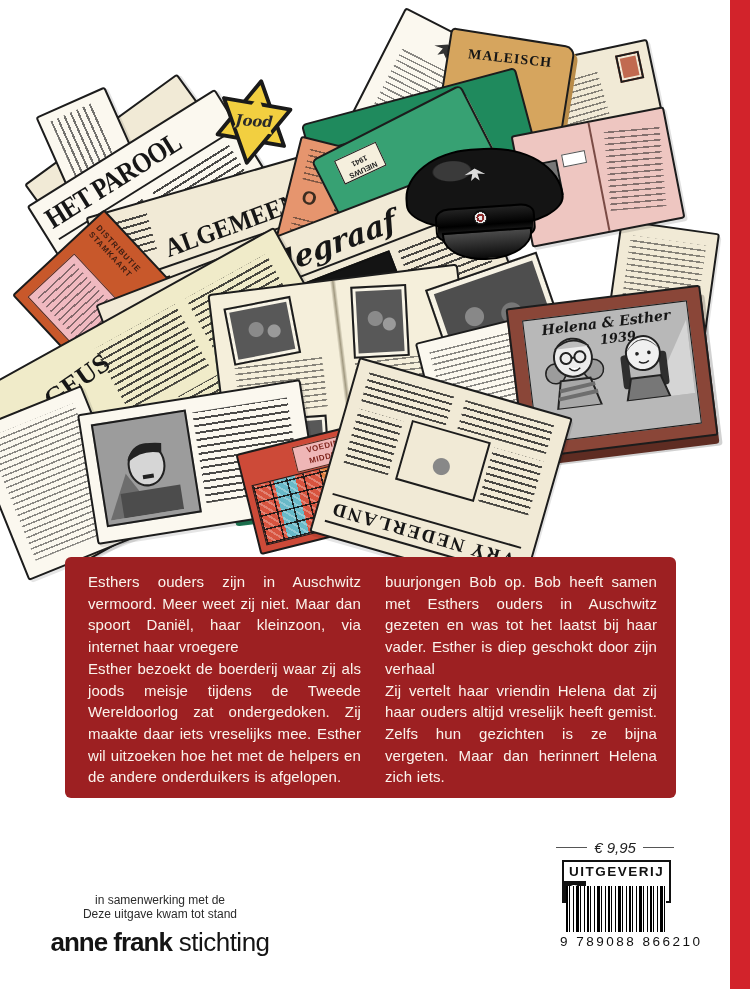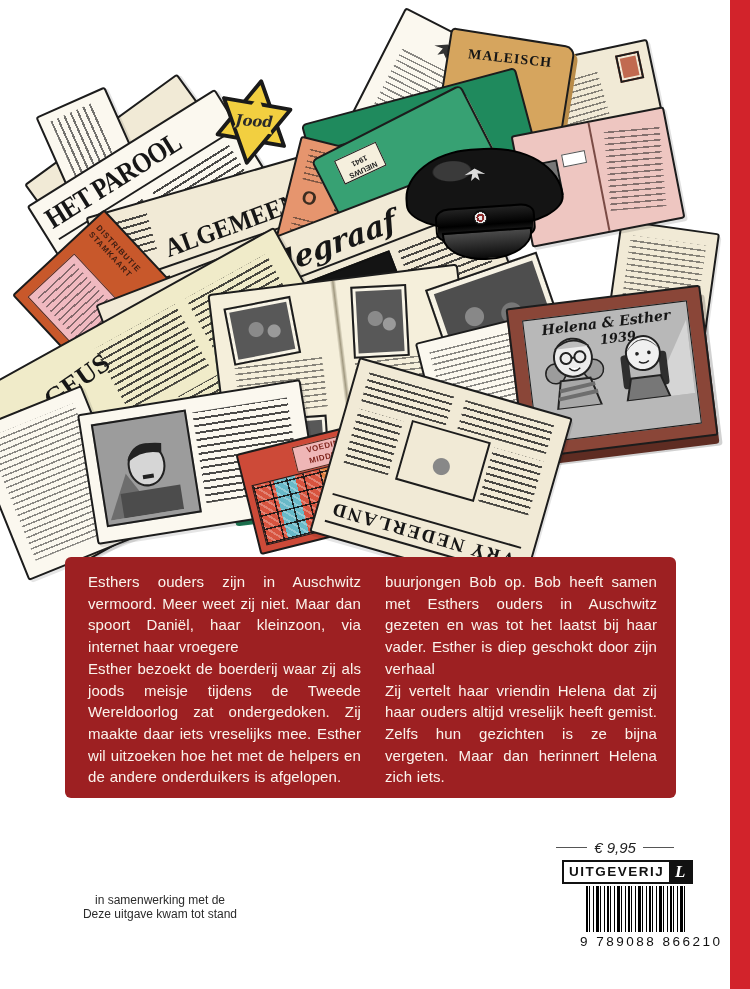--- a/index.html
+++ b/index.html
@@ -145,25 +145,25 @@
   .blurb p{margin:0;}
   .blurb p + p{}
   
   .credit{position:absolute;left:20px;top:893px;width:280px;text-align:center;color:#222;z-index:30;}
   .credit .cl{font-size:12px;line-height:14px;color:#2b2b2b;}
   .afs{margin-top:6px;font-size:26px;color:#141414;letter-spacing:-.5px;}
   .afs .b{font-weight:bold;letter-spacing:-1px;}
   .pricebox{position:absolute;left:556px;top:839px;width:118px;display:flex;align-items:center;z-index:30;font-style:italic;}
   .price-rule{flex:1;height:1.5px;background:#555;}
   .price{padding:0 7px;font-size:15px;color:#222;white-space:nowrap;}
-  .publogo{position:absolute;left:562px;top:860px;display:flex;align-items:stretch;border:2.5px solid #111;background:#fff;z-index:30;}
+  .publogo{position:absolute;left:562px;top:860px;display:flex;align-items:stretch;border:2.5px solid #111;background:#fff;z-index:30;flex-direction:column;}
   .pubname{padding:2px 5px;font-size:13.5px;font-weight:bold;letter-spacing:1.5px;color:#111;}
   .pubsq{width:22px;background:#111;color:#fff;font-family:"Liberation Serif",serif;font-style:italic;
        font-weight:bold;font-size:17px;display:flex;align-items:center;justify-content:center;}
-  .barcode-wrap{position:absolute;left:580px;top:886px;width:112px;text-align:left;z-index:30;}
+  .barcode-wrap{position:absolute;left:560px;top:886px;width:112px;text-align:left;z-index:30;}
   .bars{margin:0 auto;width:100px;height:46px;
        background:repeating-linear-gradient(90deg,#000 0 2px,#fff 2px 3px,#000 3px 4px,#fff 4px 7px,#000 7px 8px,#fff 8px 10px,#000 10px 13px,#fff 13px 14px,#000 14px 15px,#fff 15px 18px,#000 18px 19px,#fff 19px 21px);}
   .bcnum{margin-top:2px;font-size:13.5px;letter-spacing:2.5px;color:#111;white-space:nowrap;}
 </style>
 </head>
 <body>
 
 <div class="cover">
 
   <div class="art">
@@ -389,15 +389,19 @@
   </div>
 
   <div class="barcode-wrap">
     <div class="bars"></div>
     <div class="bcnum">9 789088 866210</div>
   </div>
 
   <div class="credit">
     <div class="cl">in samenwerking met de</div>
     <div class="cl">Deze uitgave kwam tot stand</div>
+    <div class="afs">
+      <span class="b">anne frank</span>
+      <span>stichting</span>
+    </div>
   </div>
 
 </div>
 
 </body></html>

